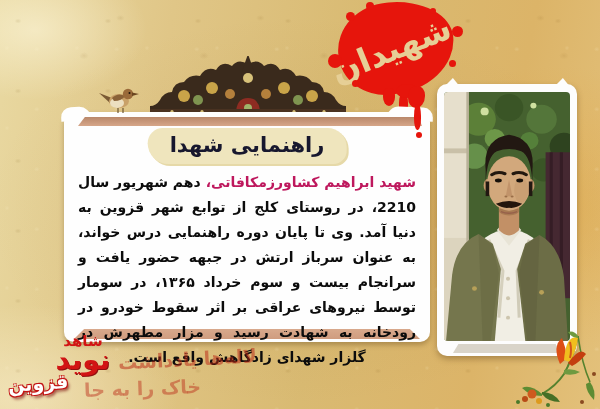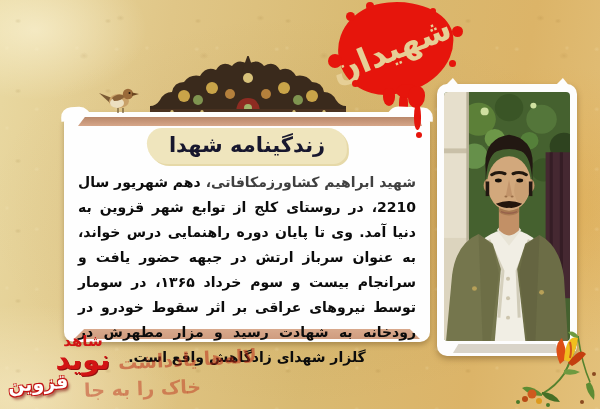--- a/index.html
+++ b/index.html
@@ -57,21 +57,21 @@
   .trim-bottom{position:absolute;bottom:3px;left:10px;right:10px;height:10px;
     background:linear-gradient(#d8a98c,#c4927312);background-color:#d09d80;
     clip-path:polygon(3% 0,97% 0,100% 100%,0 100%);}
   .title-blob{position:absolute;top:16px;left:50%;transform:translateX(-50%);
     background:#efe5bd;border-radius:16px 20px 14px 22px;padding:5px 22px 7px;
     box-shadow:2px 2px 0 #e6d9a8;}
   .title-blob h1{margin:0;font-size:21px;font-weight:bold;color:#17172e;direction:rtl;white-space:nowrap;}
   .bio{position:absolute;top:58px;left:14px;right:14px;margin:0;direction:rtl;
     text-align:justify;text-align-last:center;font-weight:bold;font-size:14px;
     line-height:25px;color:#0c0c0c;}
-  .bio .name{color:#404040;}
+  .bio .name{color:#be185d;}
   
   .bird{position:absolute;left:98px;top:84px;width:42px;height:30px;z-index:3;}
   
   .frame{position:absolute;left:437px;top:84px;width:140px;height:272px;z-index:2;
     background:#fdfdfd;border-radius:10px;box-shadow:0 3px 6px rgba(92,62,22,.4);}
   .ear{position:absolute;top:-6px;width:18px;height:10px;background:#fdfdfd;
     clip-path:polygon(0 100%,55% 0,100% 100%);}
   .ear.l{left:6px;} .ear.r{right:6px;}
   .photo{position:absolute;left:7px;right:7px;top:8px;bottom:15px;border-radius:4px;overflow:hidden;}
   .photo svg{display:block;width:100%;height:100%;}
@@ -133,21 +133,21 @@
   <div class="drop d6"></div>
   <div class="drop d7"></div>
   <div class="drop d8"></div>
   <div class="drop d9"></div>
   <div class="drop d10"></div>
 
   <div class="card">
     <div class="trim-top"></div>
     <div class="trim-bottom"></div>
     <div class="title-blob">
-      <h1>زندگینامه شهدا</h1>
+      <h1>راهنمایی شهدا</h1>
     </div>
     <p class="bio"><span class="name">شهید ابراهیم کشاورزمکافاتی،</span> <span>دهم شهریور سال 2210، در روستای کلج از توابع شهر قزوین به دنیا آمد. وی تا پایان دوره راهنمایی درس خواند، به عنوان سرباز ارتش در جبهه حضور یافت و سرانجام بیست و سوم خرداد ۱۳۶۵، در سومار توسط نیروهای عراقی بر اثر سقوط خودرو در رودخانه به شهادت رسید و مزار مطهرش در گلزار شهدای زادگاهش واقع است.</span></p>
   </div>
 
   <div class="drop drip-hi h1d"></div>
   <div class="drop drip-hi h2d"></div>
   <div class="drop drip-hi h3d"></div>
 
   <div class="bird">
     <svg viewBox="0 0 42 30">

